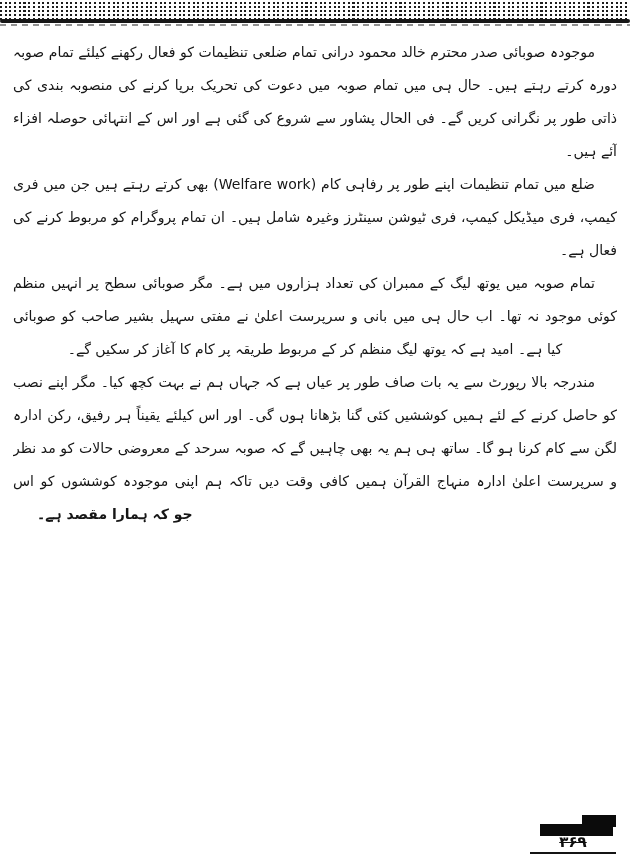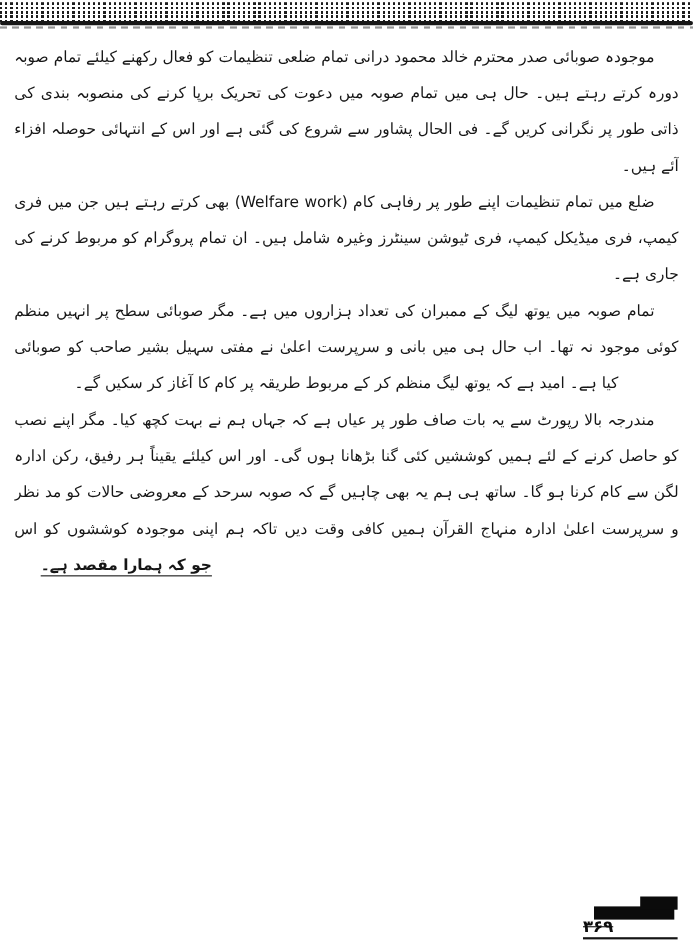--- a/index.html
+++ b/index.html
@@ -83,30 +83,30 @@
   }
   .line.center {
     text-align-last: center;
   }
   .line.left {
     text-align: left;
     text-align-last: left;
     padding-left: 24px;
   }
   .line.underline {
-    text-decoration: underline;
     text-underline-offset: 5px;
     font-weight: bold;
   }
   
   .page-number {
     position: absolute;
     right: 14px;
     bottom: 10px;
     width: 86px;
+    text-align: center;
   }
   .pn-blob {
     position: relative;
     margin: 0 3px 0 10px;
     height: 12px;
     background: #0b0b0b;
   }
   .pn-blob::after {
     content: "";
     position: absolute;
@@ -138,21 +138,21 @@
     <div class="rule-shadow"></div>
   </div>
 
   <div class="content" dir="rtl">
       <div class="line justify indent">موجودہ صوبائی صدر محترم خالد محمود درانی تمام ضلعی تنظیمات کو فعال رکھنے کیلئے تمام صوبہ کے مسلسل</div>
       <div class="line justify">دورہ کرتے رہتے ہیں۔ حال ہی میں تمام صوبہ میں دعوت کی تحریک برپا کرنے کی منصوبہ بندی کی گئی ہے۔ جبکہ وہ</div>
       <div class="line justify">ذاتی طور پر نگرانی کریں گے۔ فی الحال پشاور سے شروع کی گئی ہے اور اس کے انتہائی حوصلہ افزاء نتائج سامنے</div>
       <div class="line right">آئے ہیں۔</div>
       <div class="line justify indent">ضلع میں تمام تنظیمات اپنے طور پر رفاہی کام (Welfare work) بھی کرتے رہتے ہیں جن میں فری آئی</div>
       <div class="line justify">کیمپ، فری میڈیکل کیمپ، فری ٹیوشن سینٹرز وغیرہ شامل ہیں۔ ان تمام پروگرام کو مربوط کرنے کی بھی کوشش کی</div>
-      <div class="line right">جاری ہے۔</div>
+      <div class="line right">فعال ہے۔</div>
       <div class="line justify indent">تمام صوبہ میں یوتھ لیگ کے ممبران کی تعداد ہزاروں میں ہے۔ مگر صوبائی سطح پر انہیں منظم کرنے کیلئے</div>
       <div class="line justify">کوئی موجود نہ تھا۔ اب حال ہی میں بانی و سرپرست اعلیٰ نے مفتی سہیل بشیر صاحب کو صوبائی صدر یوتھ لیگ مقرر</div>
       <div class="line center">کیا ہے۔ امید ہے کہ یوتھ لیگ منظم کر کے مربوط طریقہ پر کام کا آغاز کر سکیں گے۔</div>
       <div class="line justify indent">مندرجہ بالا رپورٹ سے یہ بات صاف طور پر عیاں ہے کہ جہاں ہم نے بہت کچھ کیا۔ مگر اپنے نصب العین</div>
       <div class="line justify">کو حاصل کرنے کے لئے ہمیں کوششیں کئی گنا بڑھانا ہوں گی۔ اور اس کیلئے یقیناً ہر رفیق، رکن ادارہ کو بھرپور</div>
       <div class="line justify">لگن سے کام کرنا ہو گا۔ ساتھ ہی ہم یہ بھی چاہیں گے کہ صوبہ سرحد کے معروضی حالات کو مد نظر رکھتے ہوں بانی</div>
       <div class="line justify">و سرپرست اعلیٰ ادارہ منہاج القرآن ہمیں کافی وقت دیں تاکہ ہم اپنی موجودہ کوششوں کو اس منزل تک لے جاسکیں</div>
       <div class="line left underline">جو کہ ہمارا مقصد ہے۔</div>
     </div>
 

